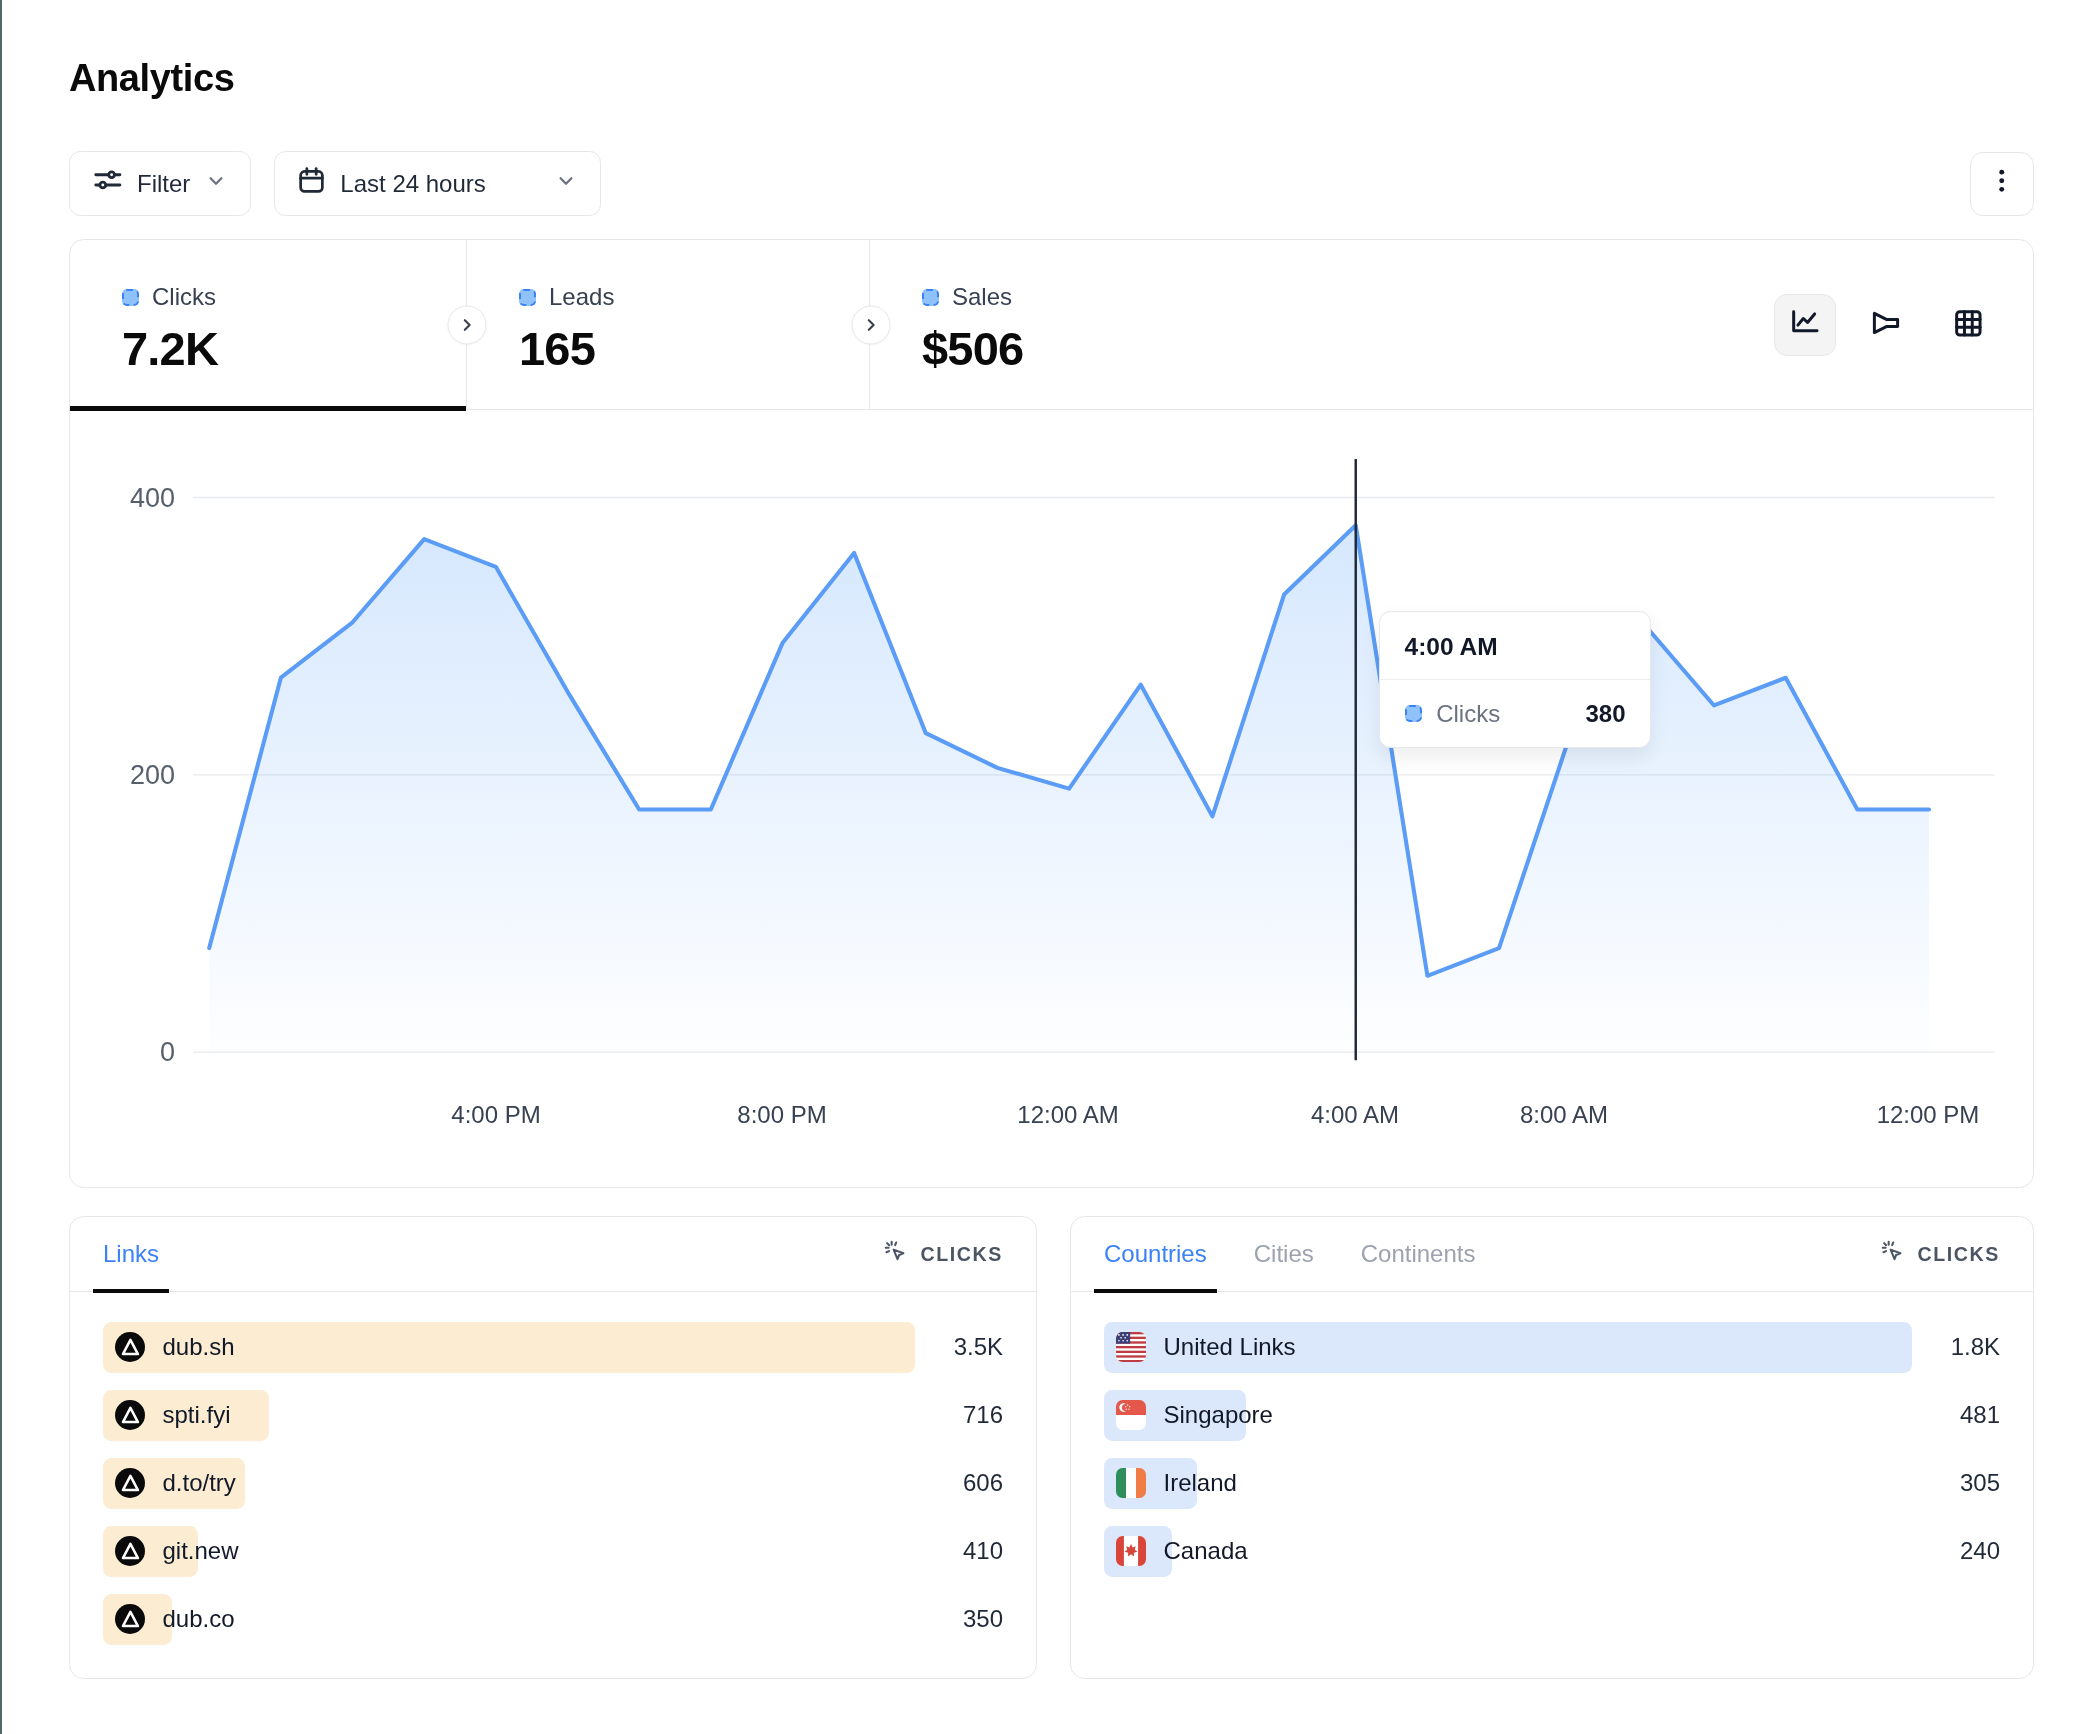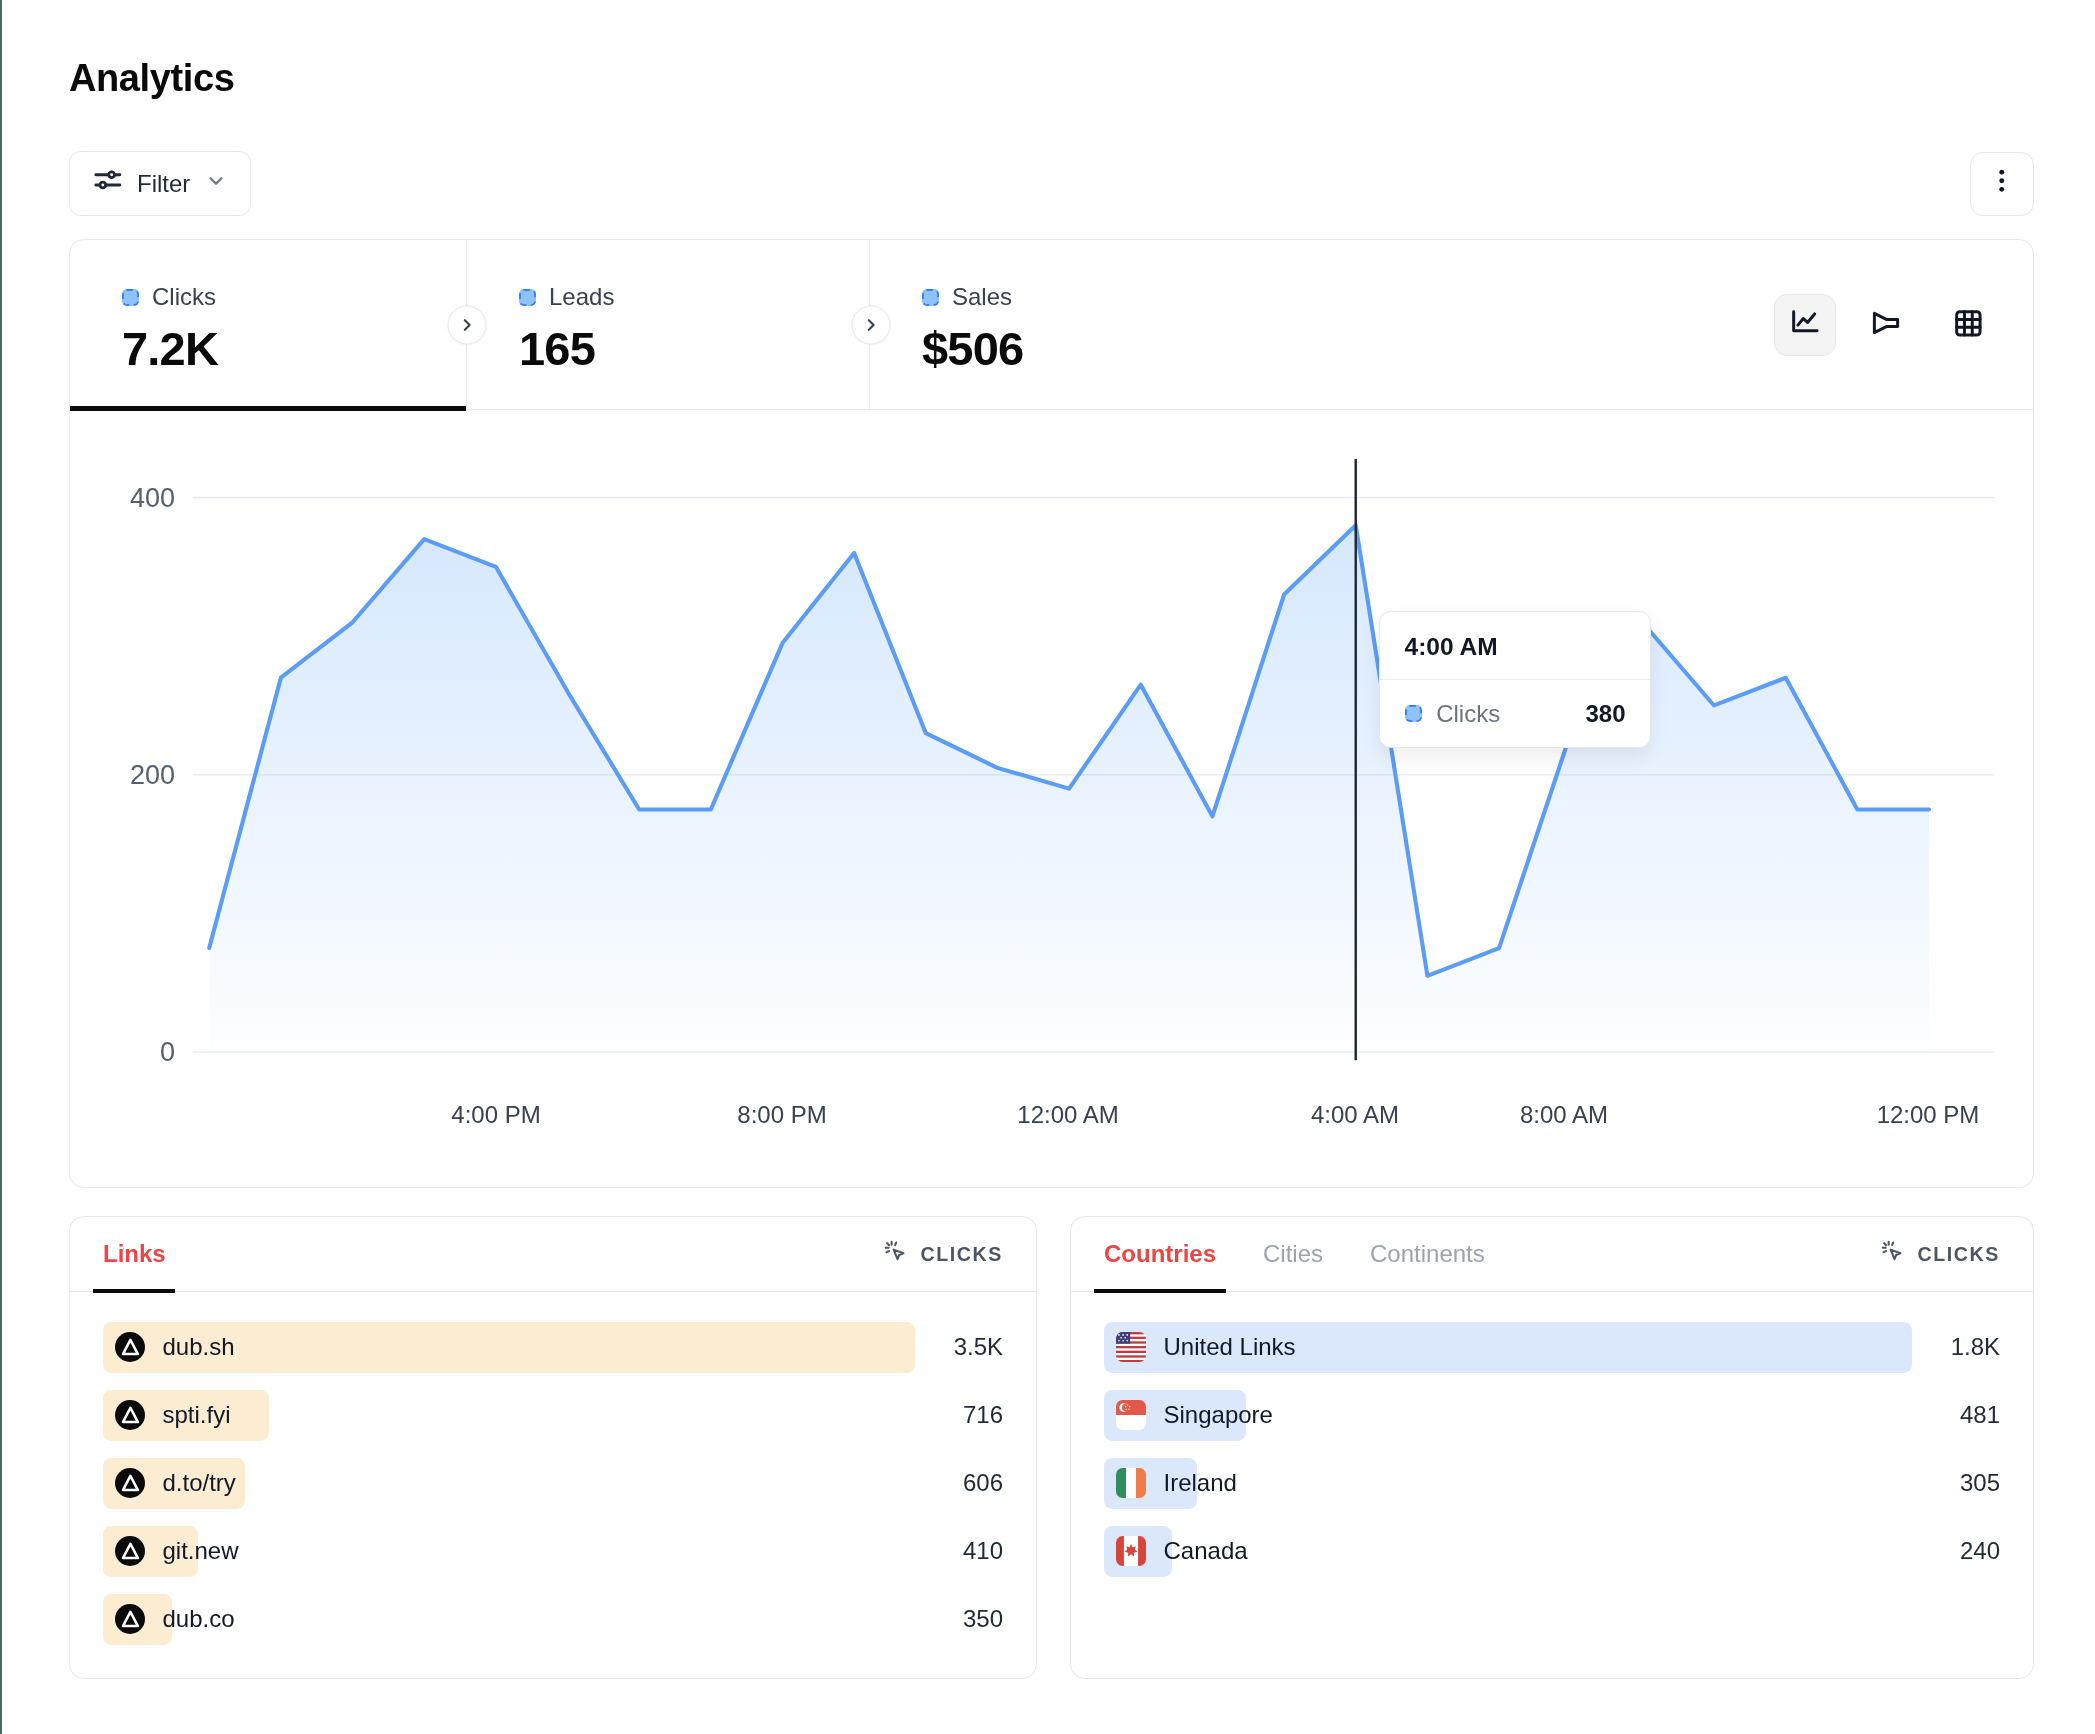--- a/index.html
+++ b/index.html
@@ -66,21 +66,21 @@
   .tooltip-head { padding:21px 24.5px 18px; font-size:24.5px; font-weight:600; color:#111827; border-bottom:1.2px solid #eceef0; }
   .tooltip-row { display:flex; align-items:center; gap:14.7px; padding:19.6px 24.5px; }
   .tooltip-series { font-size:24px; color:#6b7280; }
   .tooltip-value { margin-left:auto; font-size:24px; font-weight:700; color:#111827; }
 
   
   .bottom-grid { display:flex; gap:33px; margin-top:28px; }
   .panel { border:1.5px solid #e5e7eb; border-radius:14.7px; height:463px; background:#fff; }
   .panel.links { width:968px; } .panel.countries { flex:1; }
   .panel-head { height:75px; display:flex; align-items:center; padding:0 33px; border-bottom:1.5px solid #e5e7eb; }
-  .ptab { position:relative; height:100%; display:flex; align-items:center; font-size:24px; font-weight:700; color:#ef4444; cursor:pointer; }
+  .ptab { position:relative; height:100%; display:flex; align-items:center; font-size:24px; font-weight:400; color:#3b82f6; cursor:pointer; }
   .ptab.active::after { content:""; position:absolute; left:-9.8px; right:-9.8px; bottom:-1.6px; height:4.1px; background:#0a0a0a; }
   .ptab.muted { color:#9ca3af; font-weight:400; margin-left:47px; }
   .metric { margin-left:auto; display:flex; align-items:center; gap:11.5px; color:#4b5563;
     font-size:19.6px; font-weight:600; letter-spacing:1.6px; cursor:pointer; }
   .rows { padding:29.5px 33px 0; }
   .brow { position:relative; height:51px; margin-bottom:17px; cursor:pointer; }
   .btrack { position:absolute; left:0; right:88px; top:0; bottom:0; }
   .bbar { position:absolute; left:0; top:0; bottom:0; border-radius:8.2px; }
   .links .bbar { background:#fcecd2; }
   .countries .bbar { background:#dbe7fb; }
@@ -108,20 +108,36 @@
         </svg>
       </span>
       <span>Filter</span>
       <span class="chev">
         <svg width="26" height="26" viewBox="0 0 24 24" class="ico" style="stroke:#6b7280">
             <path d="M7 9.5 L12 14.5 L17 9.5"></path>
           </svg>
       </span>
     </button>
 
+    <button class="btn btn-date">
+      <span>
+        <svg width="31" height="31" viewBox="0 0 24 24" class="ico">
+          <rect x="3.6" y="5" width="16.8" height="15.4" rx="3"></rect>
+          <line x1="8.4" y1="2.8" x2="8.4" y2="7.2"></line>
+            <line x1="15.6" y1="2.8" x2="15.6" y2="7.2"></line>
+          <line x1="3.6" y1="10.2" x2="20.4" y2="10.2"></line>
+        </svg>
+      </span>
+      <span>Last 24 hours</span>
+      <span class="chev">
+        <svg width="26" height="26" viewBox="0 0 24 24" class="ico" style="stroke:#6b7280">
+            <path d="M7 9.5 L12 14.5 L17 9.5"></path>
+          </svg>
+      </span>
+    </button>
 
     <div class="spacer"></div>
 
     <button class="btn btn-kebab">
       <span>
         <svg width="29.5" height="29.5" viewBox="0 0 24 24">
           <circle cx="12" cy="5" r="2" fill="#111827"></circle>
             <circle cx="12" cy="12" r="2" fill="#111827"></circle>
             <circle cx="12" cy="19" r="2" fill="#111827"></circle>
         </svg>

